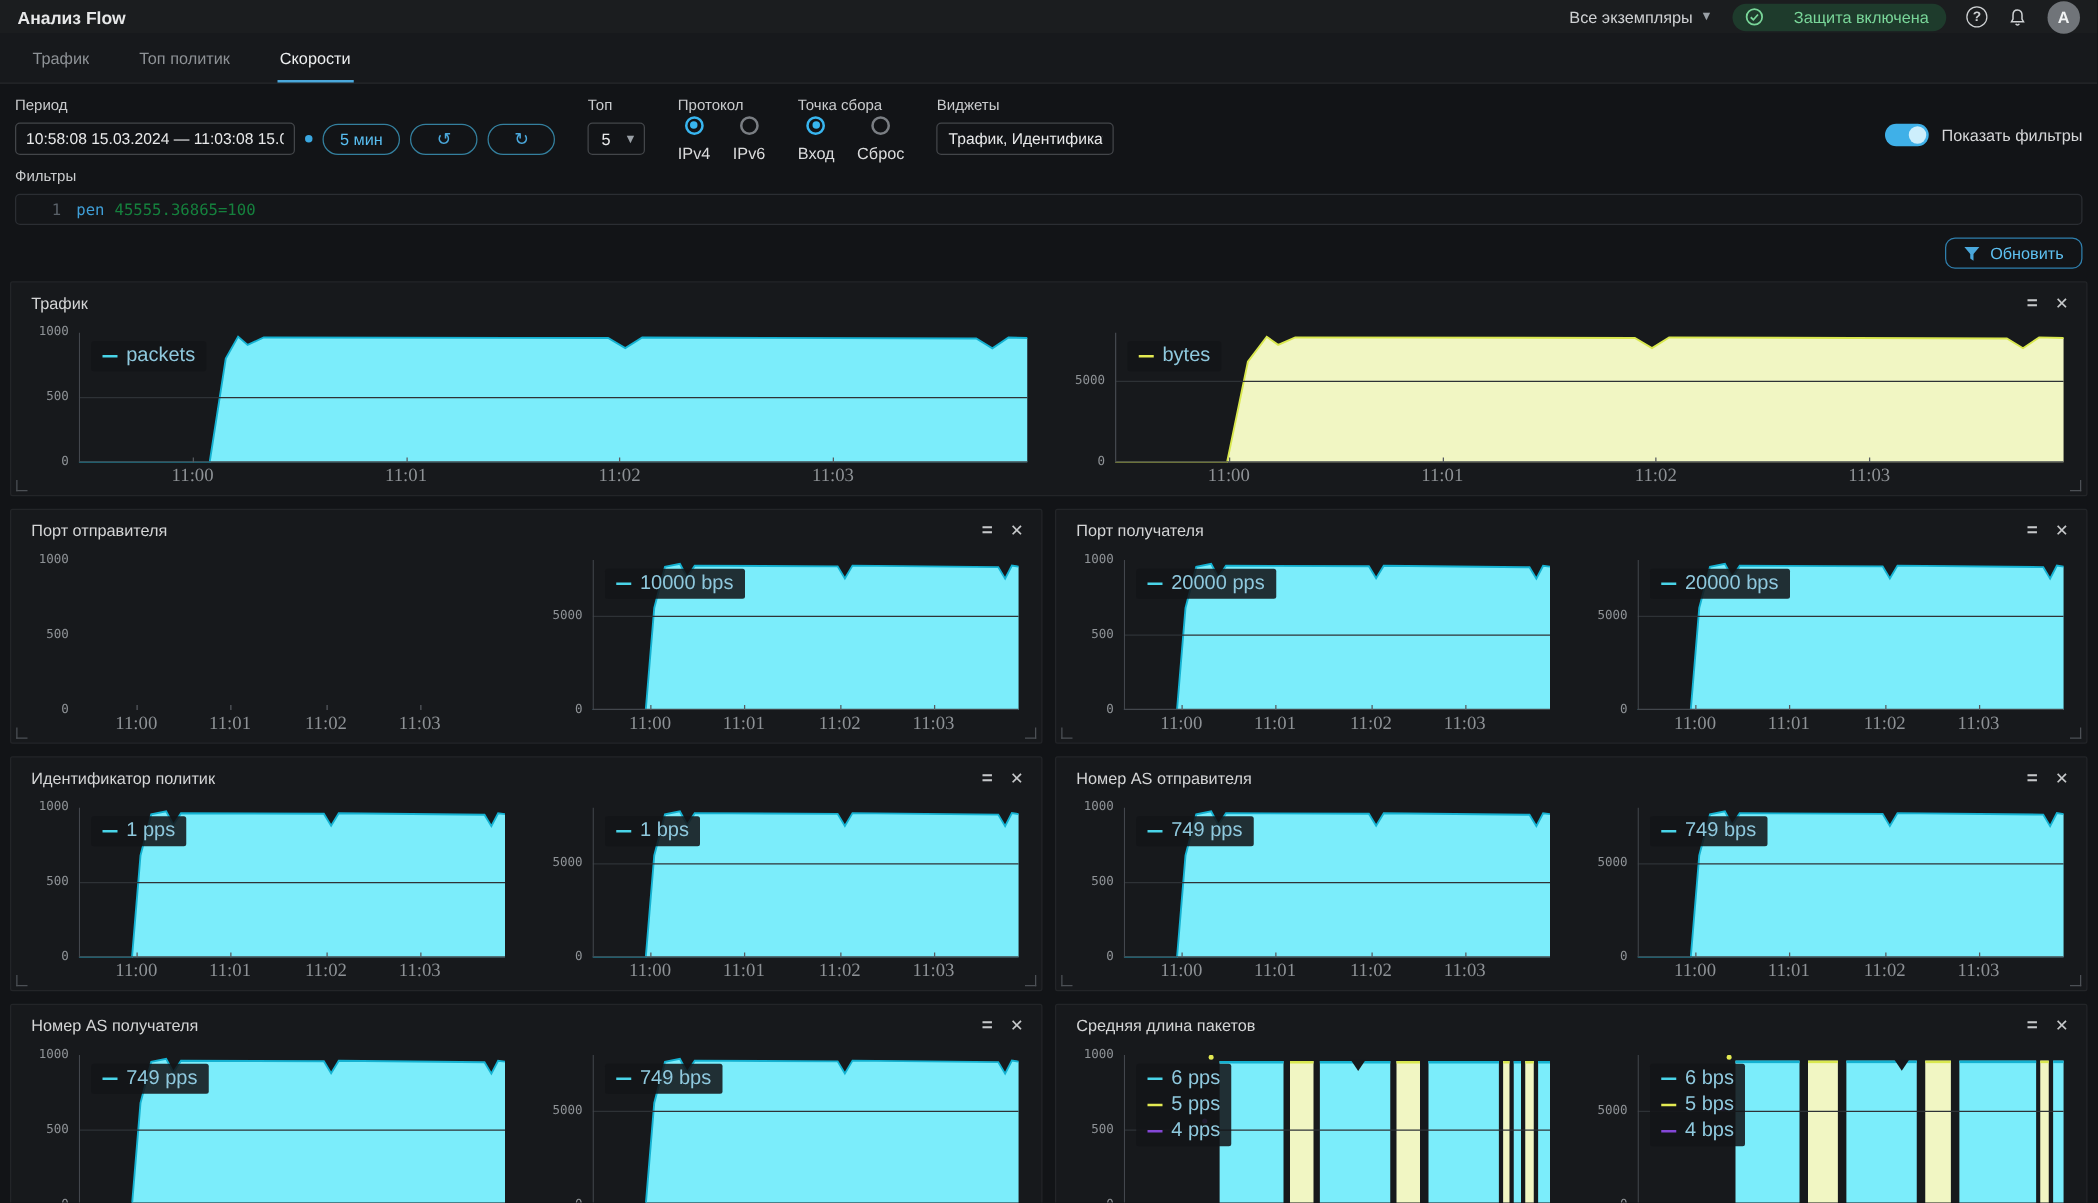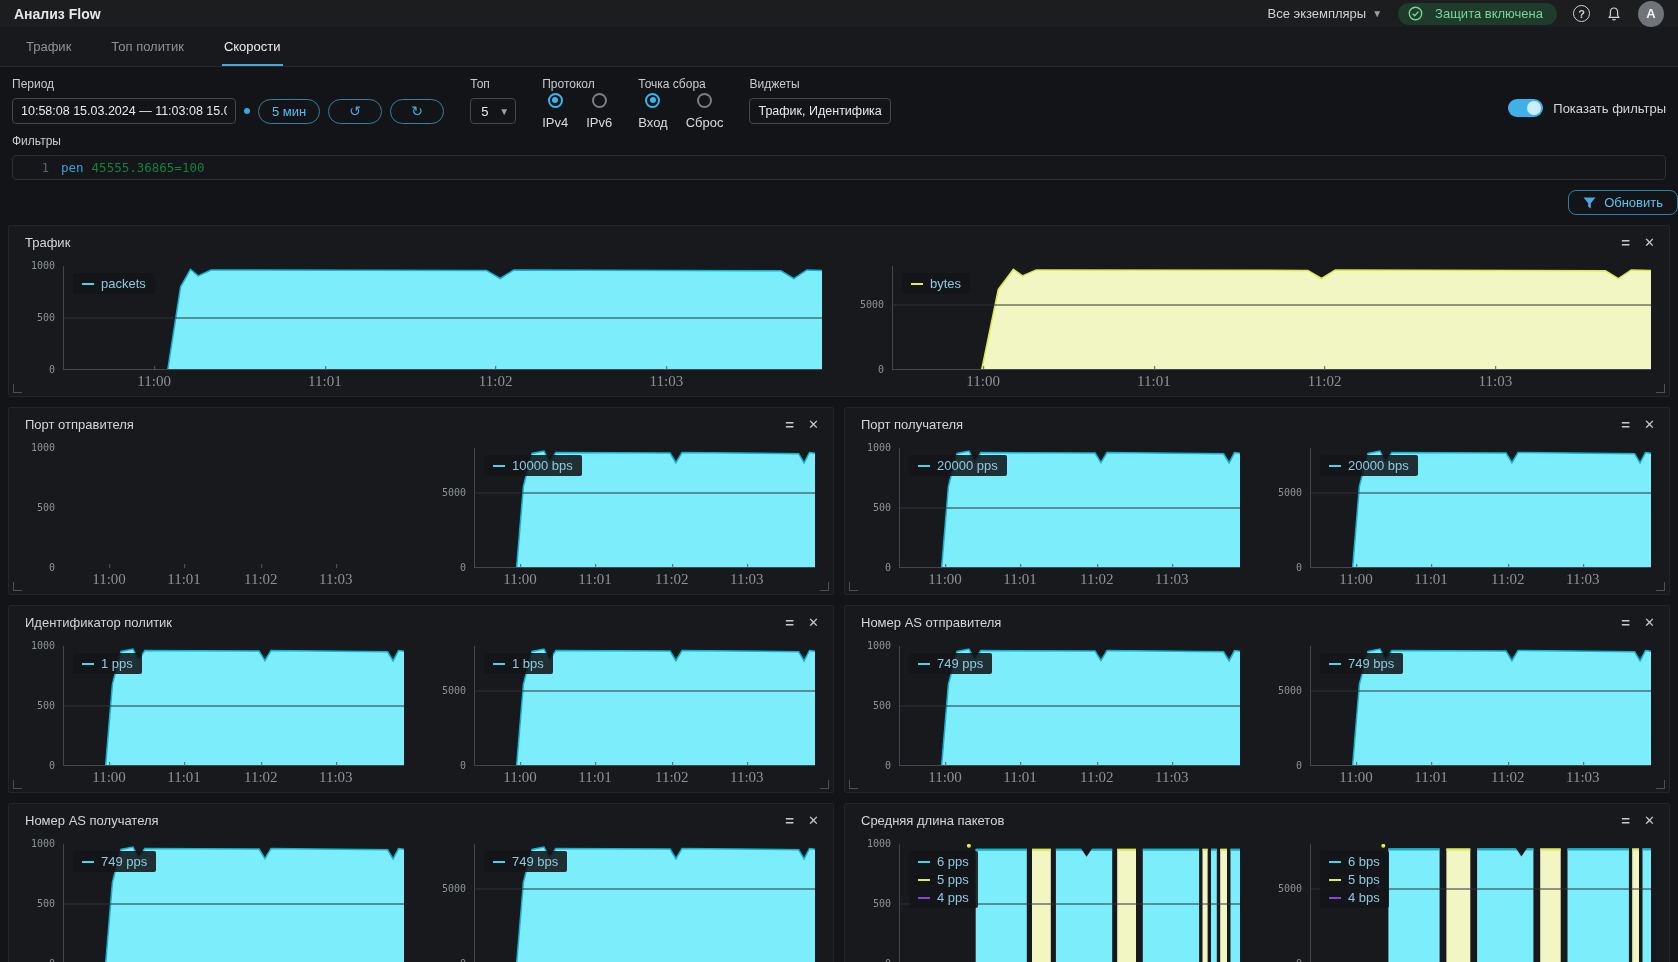--- a/index.html
+++ b/index.html
@@ -5,21 +5,21 @@
   * { margin:0; padding:0; box-sizing:border-box; }
   html,body { width:1678px; height:962px; overflow:hidden; background:#121417;
     font-family:"Liberation Sans", sans-serif; color:#d5d6d8; }
   
   .topbar { height:27px; background:#1b1d1f; display:flex; align-items:center;
     padding:0 14px; justify-content:space-between; }
   .topbar-title { font-size:14px; font-weight:bold; color:#e6e7e8; }
   .topbar-right { display:flex; align-items:center; gap:16px; }
   .instances { display:flex; align-items:center; gap:6px; font-size:13px; color:#cfd1d3; cursor:pointer; }
   .caret { font-size:10px; color:#9aa0a6; }
-  .protection-badge { display:flex; align-items:center; gap:12px; background:#1e3b2c;
+  .protection-badge { display:flex; align-items:center; gap:24px; background:#1e3b2c;
     color:#79d699; font-size:13px; padding:3px 14px 4px 10px; border-radius:14px; }
   .icon-btn { color:#cfd2d4; display:flex; align-items:center; }
   .help-circle { width:17px; height:17px; border:1.5px solid #cfd2d4; border-radius:50%;
     font-size:11px; font-weight:bold; display:flex; align-items:center; justify-content:center; }
   .avatar { width:26px; height:26px; border-radius:50%; background:#707479; color:#f0f2f3;
     font-size:13px; font-weight:bold; display:flex; align-items:center; justify-content:center; }
   
   .tabs { display:flex; gap:36px; padding:0 24px; border-bottom:1px solid #26282b; background:#17191c; }
   .tab { padding:12px 2px 10px; font-size:13px; color:#8e9296; cursor:pointer; border-bottom:2px solid transparent; }
   .tab.active { color:#eceeef; border-bottom-color:#4aa8dc; }
@@ -49,21 +49,21 @@
   .toggle-label { font-size:13px; color:#d5d6d8; }
   
   .filters-block { padding:10px 12px 0 12px; }
   .filters-label { font-size:12px; color:#c9cbcd; margin-bottom:7px; }
   .code-editor { background:#141619; border:1px solid #2b2e33; border-radius:4px; height:25px;
     display:flex; align-items:center; font-family:"DejaVu Sans Mono",monospace; font-size:12.5px; padding:0 10px; }
   .ln { color:#5a6169; width:26px; text-align:right; margin-right:12px; }
   .kw { color:#3f9fd8; margin-right:8px; }
   .expr { color:#15803d; }
   
-  .refresh-row { display:flex; justify-content:flex-end; padding:10px 0 2px; }
+  .refresh-row { display:flex; justify-content:flex-end; padding:10px 12px 2px; }
   .refresh-btn { border:1px solid #2f7fad; border-radius:8px; background:transparent; color:#5ec1f2;
     font-size:13px; display:flex; align-items:center; gap:8px; padding:4px 14px; cursor:pointer; }
   
   .panels-grid { display:grid; grid-template-columns:1fr 1fr; gap:10px; padding:8px 8px 0; }
   .panel { background:#17191c; border:1px solid #232528; border-radius:2px; position:relative; height:188px; overflow:hidden; }
   .panel.full { grid-column:1 / 3; height:172px; }
   .panel-header { display:flex; align-items:center; justify-content:space-between; padding:9px 14px 2px 16px; }
   .panel-title { font-size:13px; color:#d4d5d6; }
   .panel-actions { display:flex; align-items:center; gap:14px; }
   .pa-icon { color:#c6c8ca; font-size:13px; cursor:pointer; line-height:1; }
@@ -74,21 +74,21 @@
     font-size:10px; color:#8e9296; }
   .plot { position:absolute; left:52px; right:8px; top:10px; bottom:22px; }
   .plot svg { position:absolute; inset:0; }
   .xtick { position:absolute; bottom:2px; transform:translateX(-50%); font-family:Liberation Serif, serif;
     font-size:15px; color:#8e9296; }
   .xtick::before { content:""; position:absolute; top:-7px; left:50%; width:1px; height:4px; background:#565a5f; }
   .legend { position:absolute; left:10px; top:7px; background:rgba(19,21,24,0.88); padding:3px 9px;
     display:flex; flex-direction:column; gap:3px; border-radius:2px; z-index:2; }
   .legend-item { display:flex; align-items:center; gap:7px; cursor:pointer; }
   .legend-dash { width:12px; height:2px; }
-  .legend-label { font-size:13px; color:#8fc9de; }
+  .legend-label { font-size:16px; color:#8fc9de; }
   .corner { position:absolute; width:9px; height:9px; }
   .corner-bl { left:4px; bottom:3px; border-left:1px solid #4c5055; border-bottom:1px solid #4c5055; }
   .corner-br { right:4px; bottom:3px; border-right:1px solid #4c5055; border-bottom:1px solid #4c5055; }
   svg.glyph { display:block; }
 </style>
 </head>
 <body>
 
 <div class="topbar">
   <span class="topbar-title">Анализ Flow</span>

